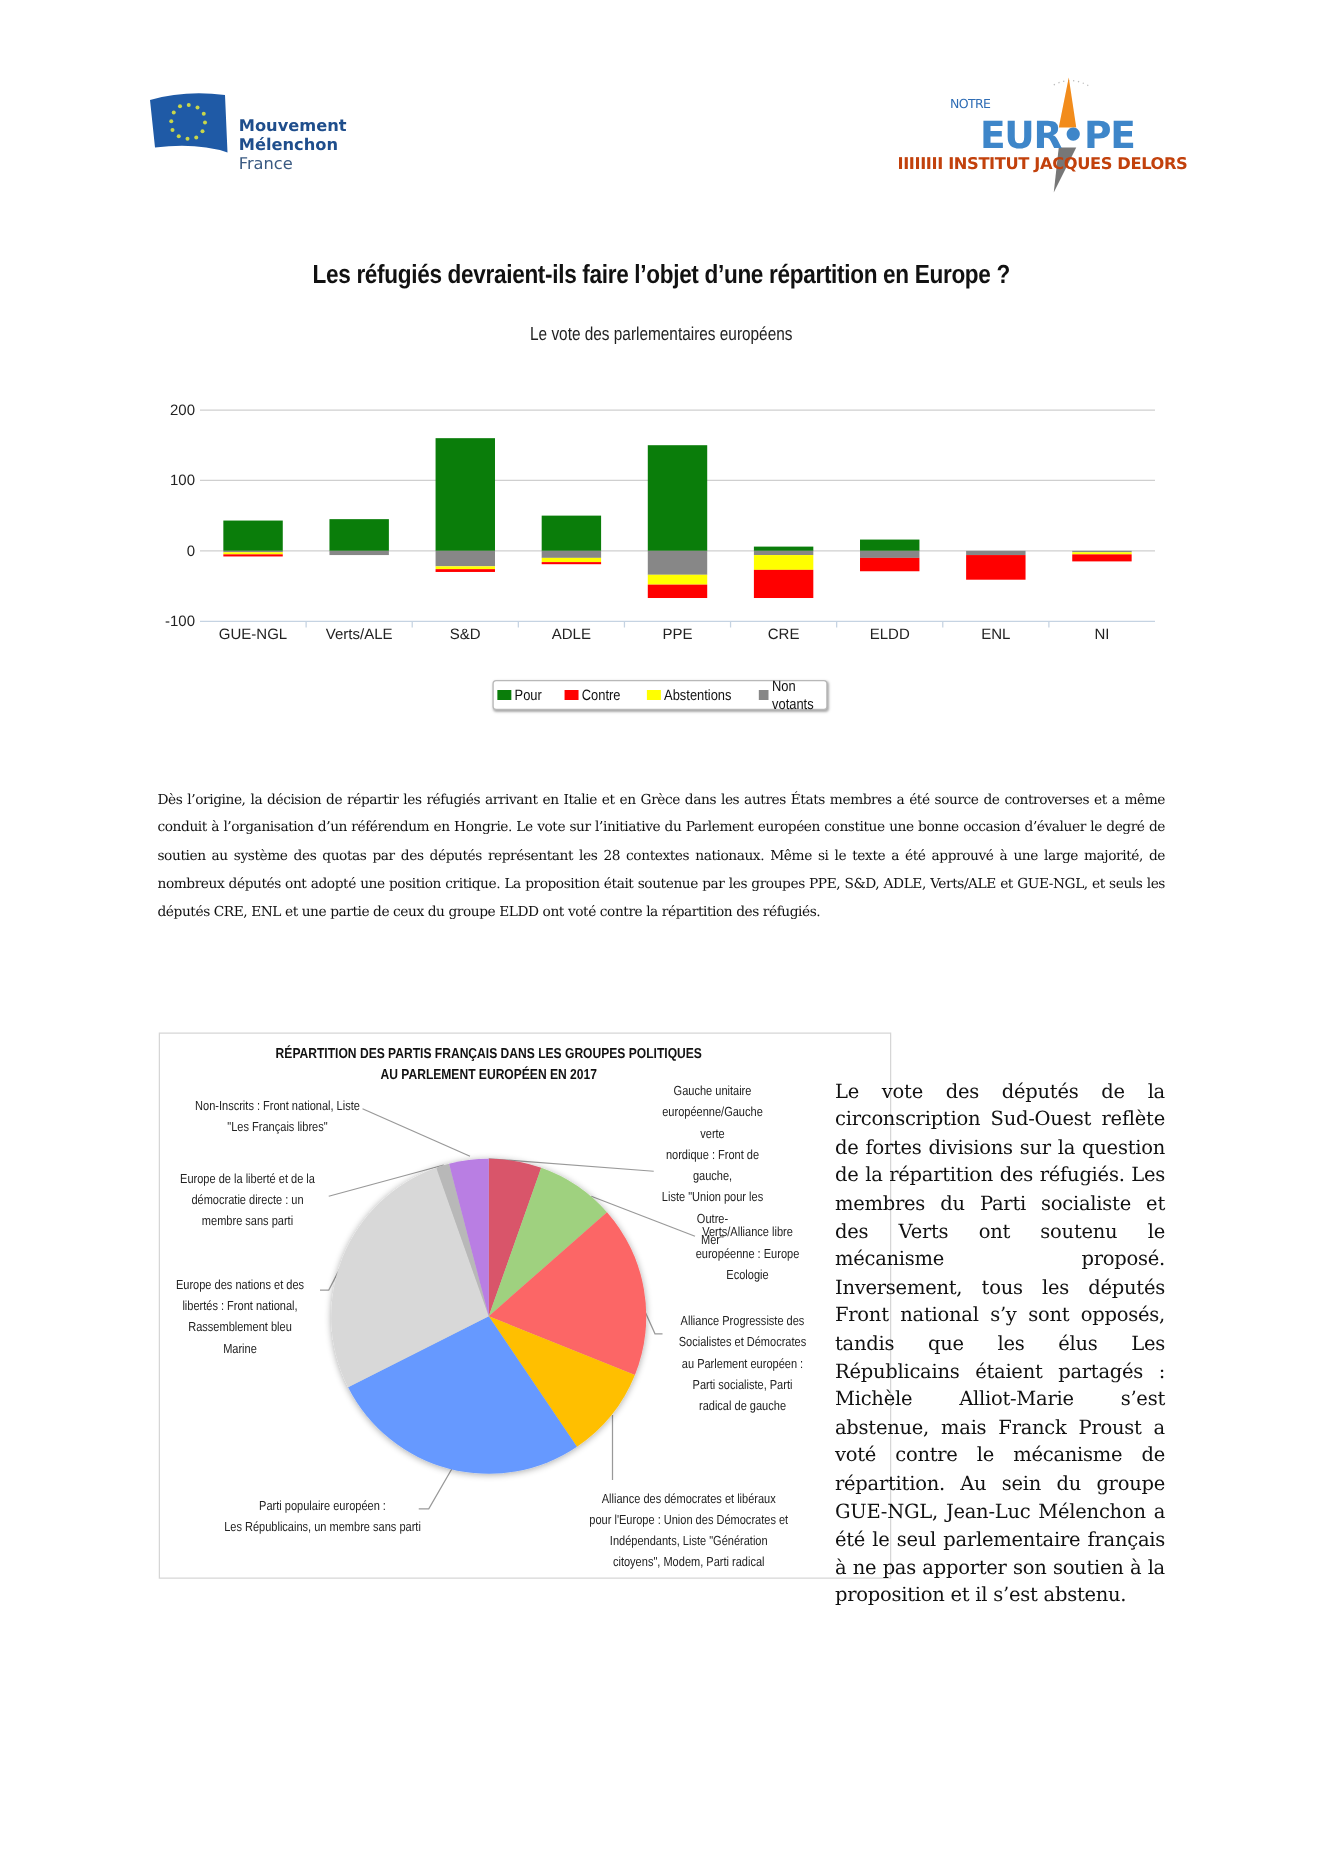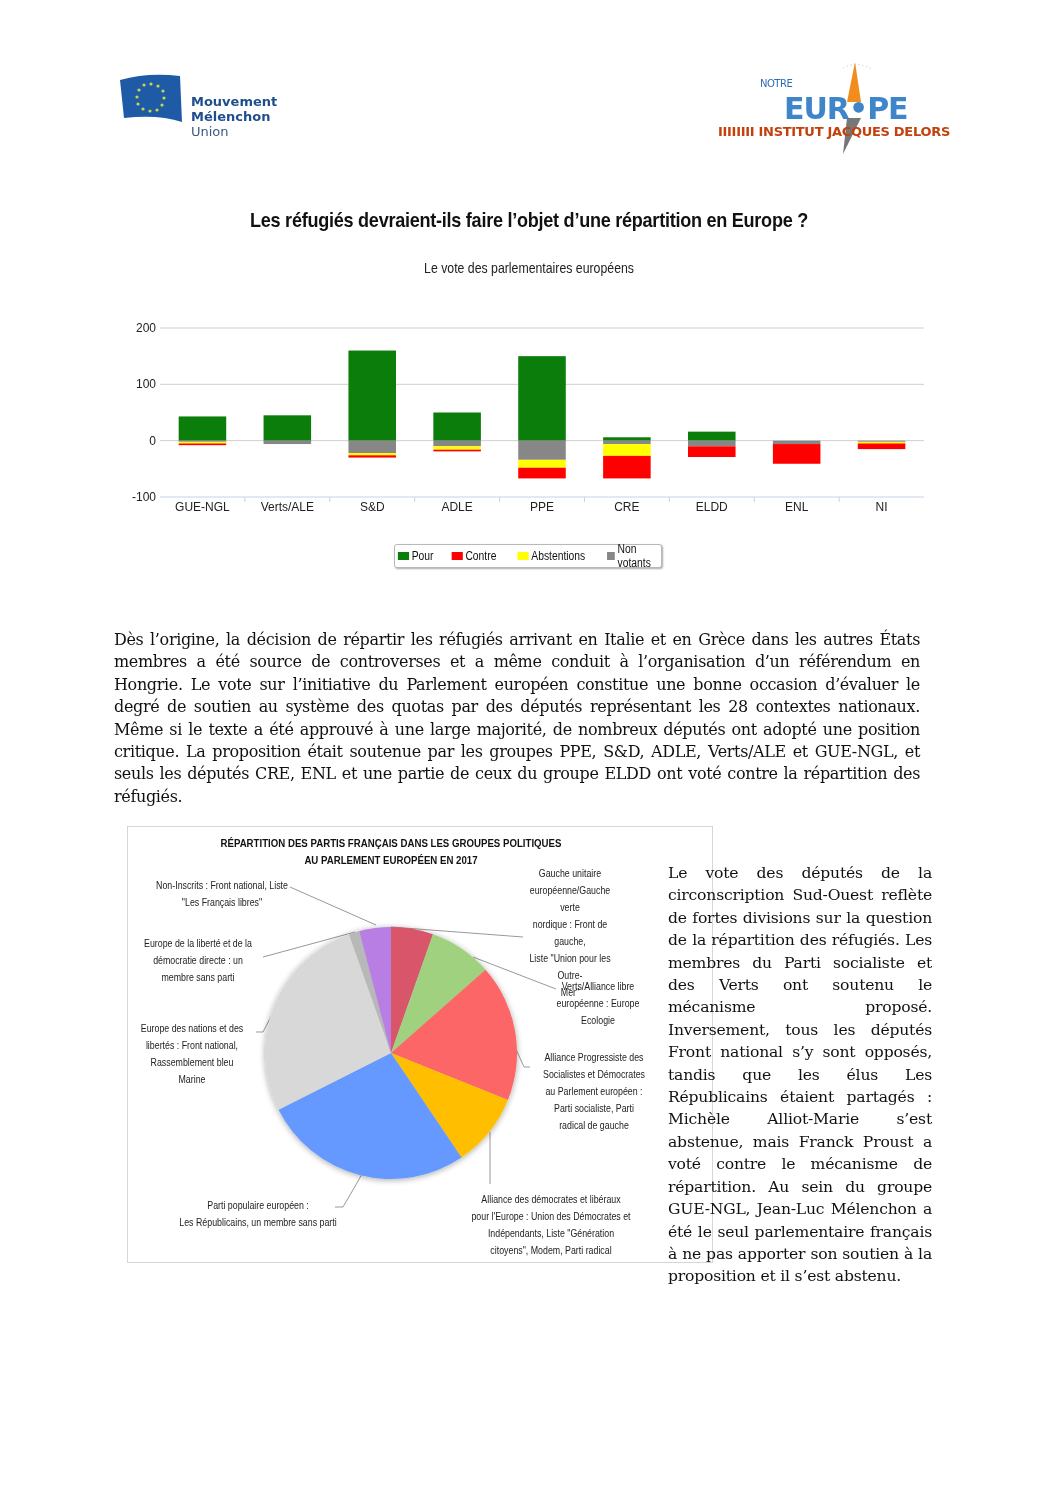--- a/index.html
+++ b/index.html
@@ -17,21 +17,21 @@
   #title { left:0; width:1058px; top:208px; text-align:center; font-family:"Liberation Sans", sans-serif; font-weight:bold; font-size:21px; transform:scaleX(0.86); letter-spacing:-0.3px; }
   #subtitle { left:0; width:1058px; top:259px; text-align:center; font-family:"Liberation Sans", sans-serif; font-size:15px; transform:scaleX(0.82); color:#222; }
   
   #bar-chart { left:128px; top:312px; width:800px; height:210px; }
   .tick-lab { font-family:"Liberation Sans", sans-serif; font-size:12px; fill:#222; }
   
   #legend { left:394px; top:544px; width:266px; height:22px; border:1px solid #b8b8b8; border-radius:3px; box-shadow:1px 1px 2px #aaa; background:#fff; font-family:"Liberation Sans", sans-serif; font-size:12px; display:flex; align-items:center; justify-content:center; gap:12px; }
   .lg-item { display:flex; align-items:center; gap:3px; transform:scaleX(0.86); }
   .lg-sw { width:13px; height:8px; display:inline-block; }
   
-  #para1 { left:114px; top:629px; width:806px; font-size:16px; line-height:22.4px; text-align:justify; letter-spacing:-0.35px; }
+  #para1 { left:126px; top:629px; width:806px; font-size:11px; line-height:22.4px; text-align:justify; letter-spacing:-0.35px; }
   #para2 { left:668px; top:823px; width:264px; font-size:15.6px; line-height:22.4px; text-align:justify; letter-spacing:-0.2px;margin-top:39px; }
   
   #pie-frame { left:127px; top:826px; width:586px; height:437px; border:1px solid #d6d6d6; box-sizing:border-box; background:#fff; }
   .pie-title { position:absolute; left:0; width:526px; text-align:center; font-family:"Liberation Sans", sans-serif; font-weight:bold; font-size:11.5px; line-height:17px; top:8px; transform:scaleX(0.84); }
   .pie-lab { position:absolute; font-family:"Liberation Sans", sans-serif; font-size:10.5px; line-height:17px; text-align:center; transform:scaleX(0.84); color:#222; }
 </style>
 </head>
 <body>
 
 <div id="logo-me" class="abs">
@@ -48,21 +48,21 @@
         <circle cx="25" cy="39" r="1.6"></circle>
         <circle cx="20" cy="34" r="1.6"></circle>
       <circle cx="19" cy="27" r="1.6"></circle>
         <circle cx="21" cy="20" r="1.6"></circle>
         <circle cx="26" cy="15" r="1.6"></circle>
     </g>
   </svg>
   <div class="me-text">
     <div>Mouvement</div>
     <div>Mélenchon</div>
-    <div class="country">Union</div>
+    <div class="country">France</div>
   </div>
 </div>
 
 <div id="logo-ne" class="abs">
   <svg width="80" height="100" viewBox="0 0 80 100" style="position:absolute;left:95px;top:0;">
     <path d="M30 10 Q45 2 60 12" stroke="#bbb" stroke-width="1" fill="none" stroke-dasharray="1 3"></path>
     <polygon points="42,4 48,44 34,44" fill="#f28c1c"></polygon>
     <polygon points="34,60 48,60 30,96" fill="#777"></polygon>
   </svg>
   <div class="ne-notre">NOTRE</div>

